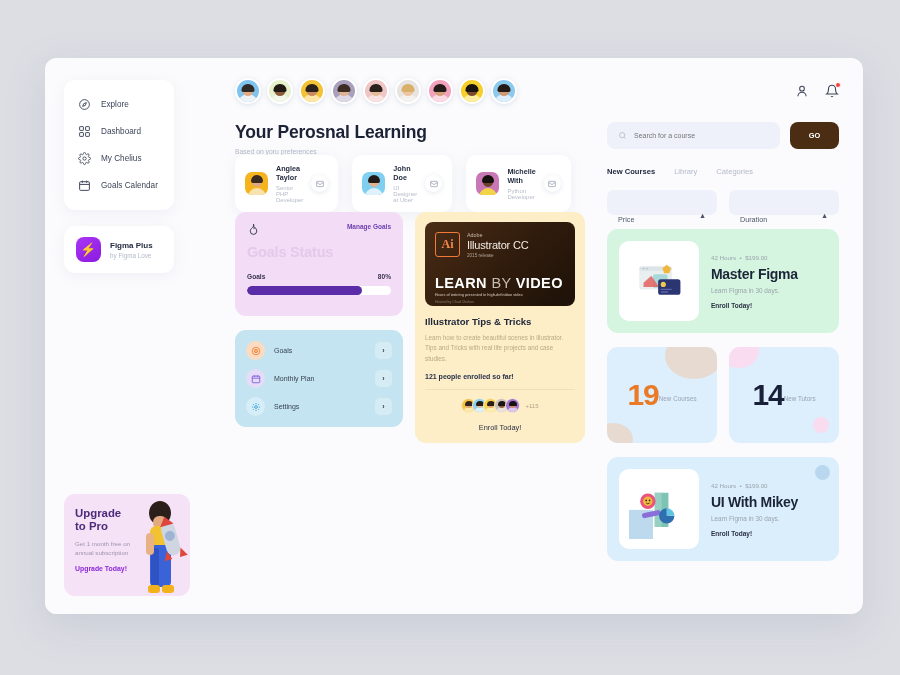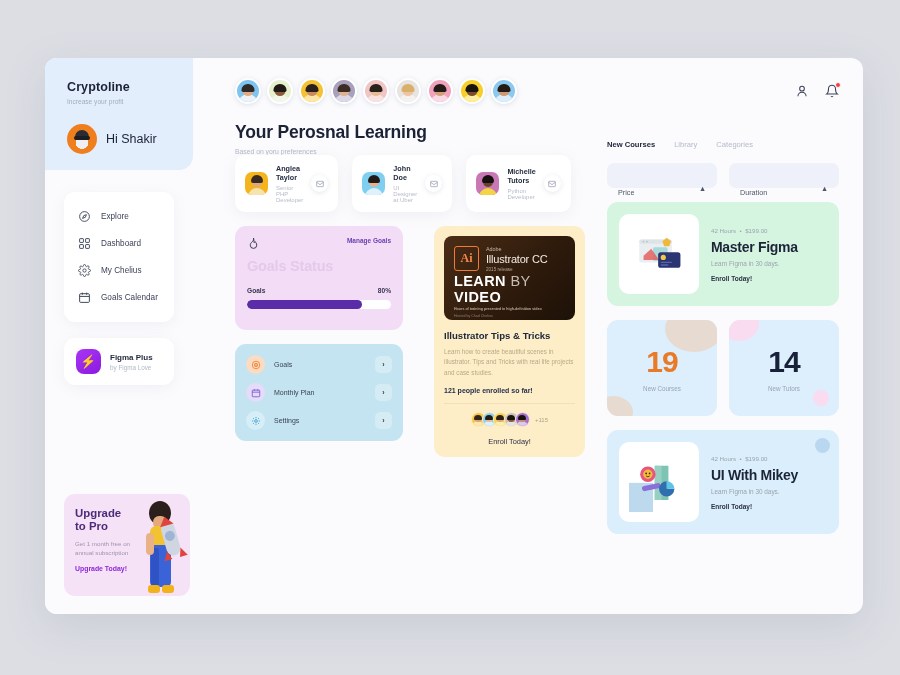--- a/index.html
+++ b/index.html
@@ -105,21 +105,21 @@
   .t-info{flex:1;min-width:0;}
   .t-name { font-size: 7.2px; font-weight: 700; color: #242c40; }
   .t-role { font-size: 6px; color: #b6bcca; margin-top: 3px; }
   .t-mail {
     width: 17px;height:17px;flex:0 0 17px;border-radius:50%;background:#fff;
     box-shadow: 0 1px 5px rgba(130,140,175,.22);
     display:flex;align-items:center;justify-content:center;color:#8b93a6;cursor:pointer;
   }
   .t-mail svg{width:8px;height:8px;display:block;}
 
-  .mid-row { display:flex; gap: 31px; margin-top: 14px; }
+  .mid-row { display:flex; gap: 12px; }
   .mid-left { width: 168px; flex: 0 0 168px; display:flex; flex-direction:column; gap: 14px;}
 
   .goals-card { background: #f3ddf6; border-radius: 11px; padding: 11px 12px 14px 12px; height: 104px;}
   .goals-top { display:flex; align-items:flex-start; justify-content:space-between; }
   .flame{width:13px;height:13px;color:#2c3348;}
   .flame svg{width:13px;height:13px;display:block;}
   .manage { font-size: 6.5px; font-weight: 700; color: #6c3fb0; cursor:pointer;}
   .goals-h { font-size: 14.5px; font-weight: 700; color: #e4c9ea; margin-top: 8px; letter-spacing:-.2px;}
   .goals-meta { display:flex; justify-content:space-between; align-items:center; margin-top: 13px;}
   .goals-lbl{font-size:6.6px;color:#3a3350;font-weight:600;}
@@ -181,39 +181,31 @@
   .rcard.green{background:#d6f5e0;}
   .rcard.blue{background:#dbeefb;}
   .r-thumb{width:80px;height:80px;flex:0 0 80px;border-radius:10px;background:#fff;position:relative;overflow:hidden;display:flex;align-items:center;justify-content:center;}
   .r-meta{font-size:6.2px;color:#9aa4ad;}
   .r-title{font-size:14px;font-weight:700;color:#1c2438;margin-top:5px;letter-spacing:-.3px;}
   .r-desc{font-size:6.4px;color:#9aa4ad;margin-top:5px;}
   .r-cta{font-size:6.5px;font-weight:700;color:#2a3145;margin-top:8px;cursor:pointer;}
   .blob{position:absolute;border-radius:50%;}
 
   .stat-row{display:flex;gap:12px;margin-top:14px;}
-  .stat{flex:1;height:96px;border-radius:11px;background:#ddeefc;position:relative;overflow:hidden;display:flex;flex-direction:column;align-items:center;justify-content:center;}
+  .stat{flex:1;height:96px;border-radius:11px;background:#ddeefc;position:relative;overflow:hidden;display:flex;flex-direction:row;align-items:center;justify-content:center;}
   .stat-num{font-size:30px;font-weight:700;letter-spacing:-1px;}
   .stat-lbl{font-size:6.3px;color:#9aa4b4;margin-top:6px;}
 </style>
 </head>
 <body>
 
 <div class="app">
 
   <aside class="sidebar">
 
-    <div class="brand-card">
-      <div class="brand-title">Cryptoline</div>
-      <div class="brand-sub">Increase your profit</div>
-      <div class="user-row">
-        <div class="avatar-lg"></div>
-        <div class="user-name">Hi Shakir</div>
-      </div>
-    </div>
 
     <nav class="nav-card">
       <div class="nav-item">
         <span class="nav-ico">
             <svg viewBox="0 0 24 24" fill="none" stroke="currentColor" stroke-width="1.7">
               <circle cx="12" cy="12" r="9"></circle>
               <path d="M15.5 8.5l-2 5-5 2 2-5z"></path>
             </svg>
           </span>
         <span class="nav-label">Explore</span>
@@ -390,21 +382,21 @@
                 </svg>
               </span>
           </div>
           <div class="tutor">
             <div class="t-av" style="background:#c878b4">
                 <span class="body" style="background:#f2d544"></span>
                 <span class="head" style="background:#6b4228"></span>
                 <span class="hair" style="background:#16110e"></span>
               </div>
             <div class="t-info">
-              <div class="t-name">Michelle Tutors</div>
+              <div class="t-name">Michelle With</div>
               <div class="t-role">Python Developer</div>
             </div>
             <span class="t-mail">
                 <svg viewBox="0 0 24 24" fill="none" stroke="currentColor" stroke-width="2">
                   <rect x="2" y="4" width="20" height="16" rx="2"></rect>
                   <path d="M2 7l10 7 10-7"></path>
                 </svg>
               </span>
           </div>
         </div>
@@ -512,20 +504,32 @@
                 </div>
               <span class="c-more">+115</span>
             </div>
             <div class="c-cta">Enroll Today!</div>
           </div>
         </div>
       </div>
 
       <div class="col-right">
 
+        <div class="search-row">
+          <div class="search-box">
+            <span>
+                <svg viewBox="0 0 24 24" fill="none" stroke="currentColor" stroke-width="2.4">
+                  <circle cx="11" cy="11" r="7"></circle>
+                  <path d="M20 20l-4-4"></path>
+                </svg>
+              </span>
+            <input class="search-inp" placeholder="Search for a course" style="">
+          </div>
+          <button class="go-btn">GO</button>
+        </div>
 
         <div class="tabs">
           <span class="tab active">New Courses</span>
           <span class="tab">Library</span>
           <span class="tab">Categories</span>
         </div>
 
         <div class="filters">
           <div class="filter">
             <span>Price</span>

